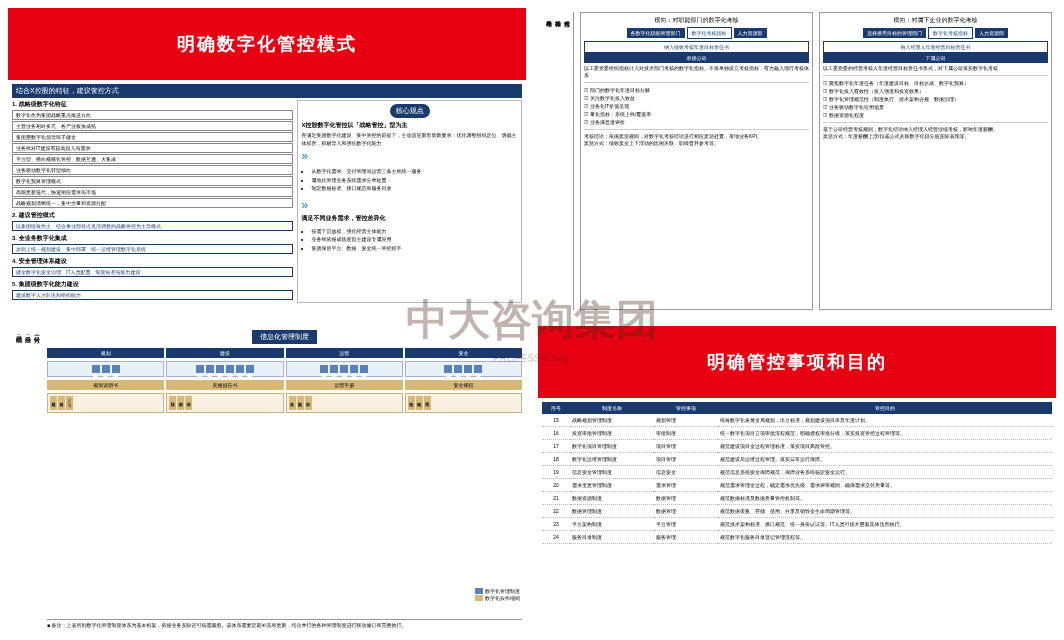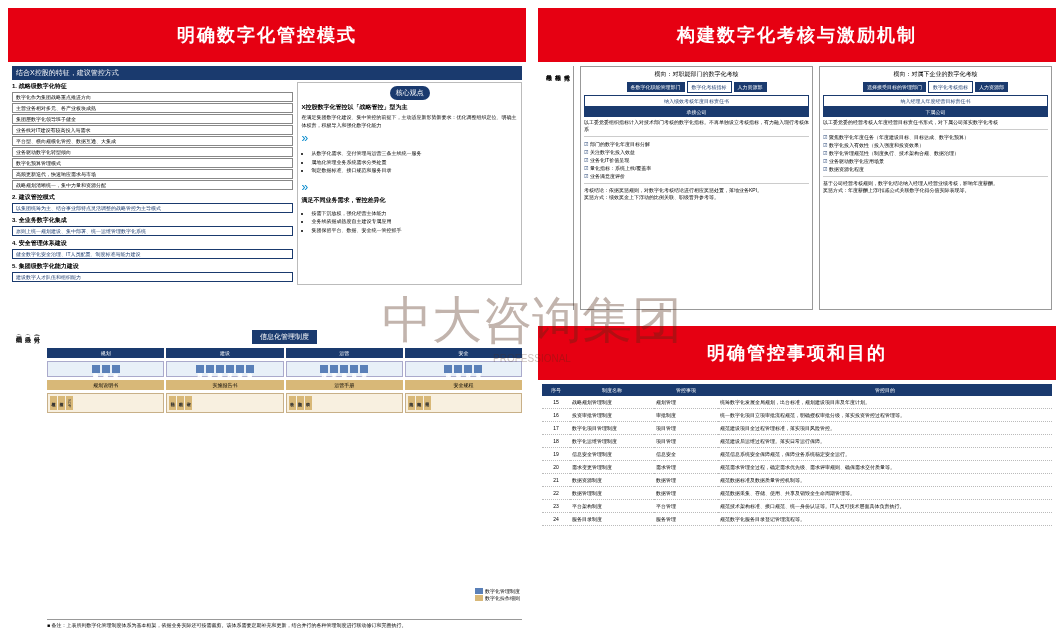--- a/index.html
+++ b/index.html
@@ -1,20 +1,20 @@
 <!DOCTYPE html>
 <html><head>
 <meta charset="utf-8">
 <style>
 body{margin:0;font-family:"Microsoft YaHei",sans-serif;background:#fff;width:1064px;height:640px;position:relative;overflow:hidden}
 .grid{display:grid;grid-template-columns:1fr 1fr;grid-template-rows:1fr 1fr;gap:12px;padding:8px;width:100%;height:100%;box-sizing:border-box}
 .panel{display:flex;flex-direction:column;position:relative}
-.header{background:#e60012;color:#fff;text-align:center;font-size:18px;font-weight:bold;padding:15px 0;letter-spacing:2px}
+.header{background:#e60012;color:#fff;text-align:center;font-size:18px;font-weight:bold;padding:24px 0;letter-spacing:2px}
 .body{flex:1;background:#fff;overflow:hidden;font-size:6px;position:relative;padding:4px}
-.watermark{position:absolute;top:50%;left:50%;transform:translate(-50%,-50%);color:rgba(80,40,20,0.35);font-size:50px;font-weight:normal;z-index:10;white-space:nowrap;pointer-events:none}
+.watermark{position:absolute;top:50%;left:50%;transform:translate(-50%,-50%);color:rgba(80,40,20,0.35);font-size:42px;font-weight:bold;z-index:10;white-space:nowrap;pointer-events:none}
 .wm2{position:absolute;top:56%;left:50%;transform:translate(-50%,-50%);color:rgba(80,40,20,0.3);font-size:10px;z-index:10}
 
 
 .p1-head{background:#1a3a6e;color:#fff;padding:2px 4px;font-size:7px;margin-bottom:2px}
 .p1-cols{display:flex;gap:4px}
 .p1-left{flex:1.3}
 .p1-right{flex:1;border:1px solid #bbb;padding:3px}
 .p1-sec{margin-bottom:3px}
 .p1-sechead{font-weight:bold;font-size:6px;margin-bottom:1px}
 .p1-item{border:1px solid #888;padding:1px 3px;margin-bottom:1px;font-size:5px;background:#fff;position:relative}
@@ -134,21 +134,20 @@
               <li>按需下沉放权，强化经营主体能力</li>
               <li>业务线依据成熟度自主建设专属应用</li>
               <li>集团保留平台、数据、安全统一管控抓手</li>
             </ul>
 </div>
 </div>
 </div>
 </div>
 
 <div class="panel">
-<div class="header">构建数字化考核与激励机制</div>
 <div class="body">
 <div class="p2-cols">
 <div class="p2-side" id="p2side">
             <span>考核方式</span>
             <span>考核指标</span>
             <span>考核结果</span>
           </div>
 <div class="p2-half">
  <div class="p2-title">横向：对职能部门的数字化考核</div>
  <div class="p2-bar" id="p2lt">

